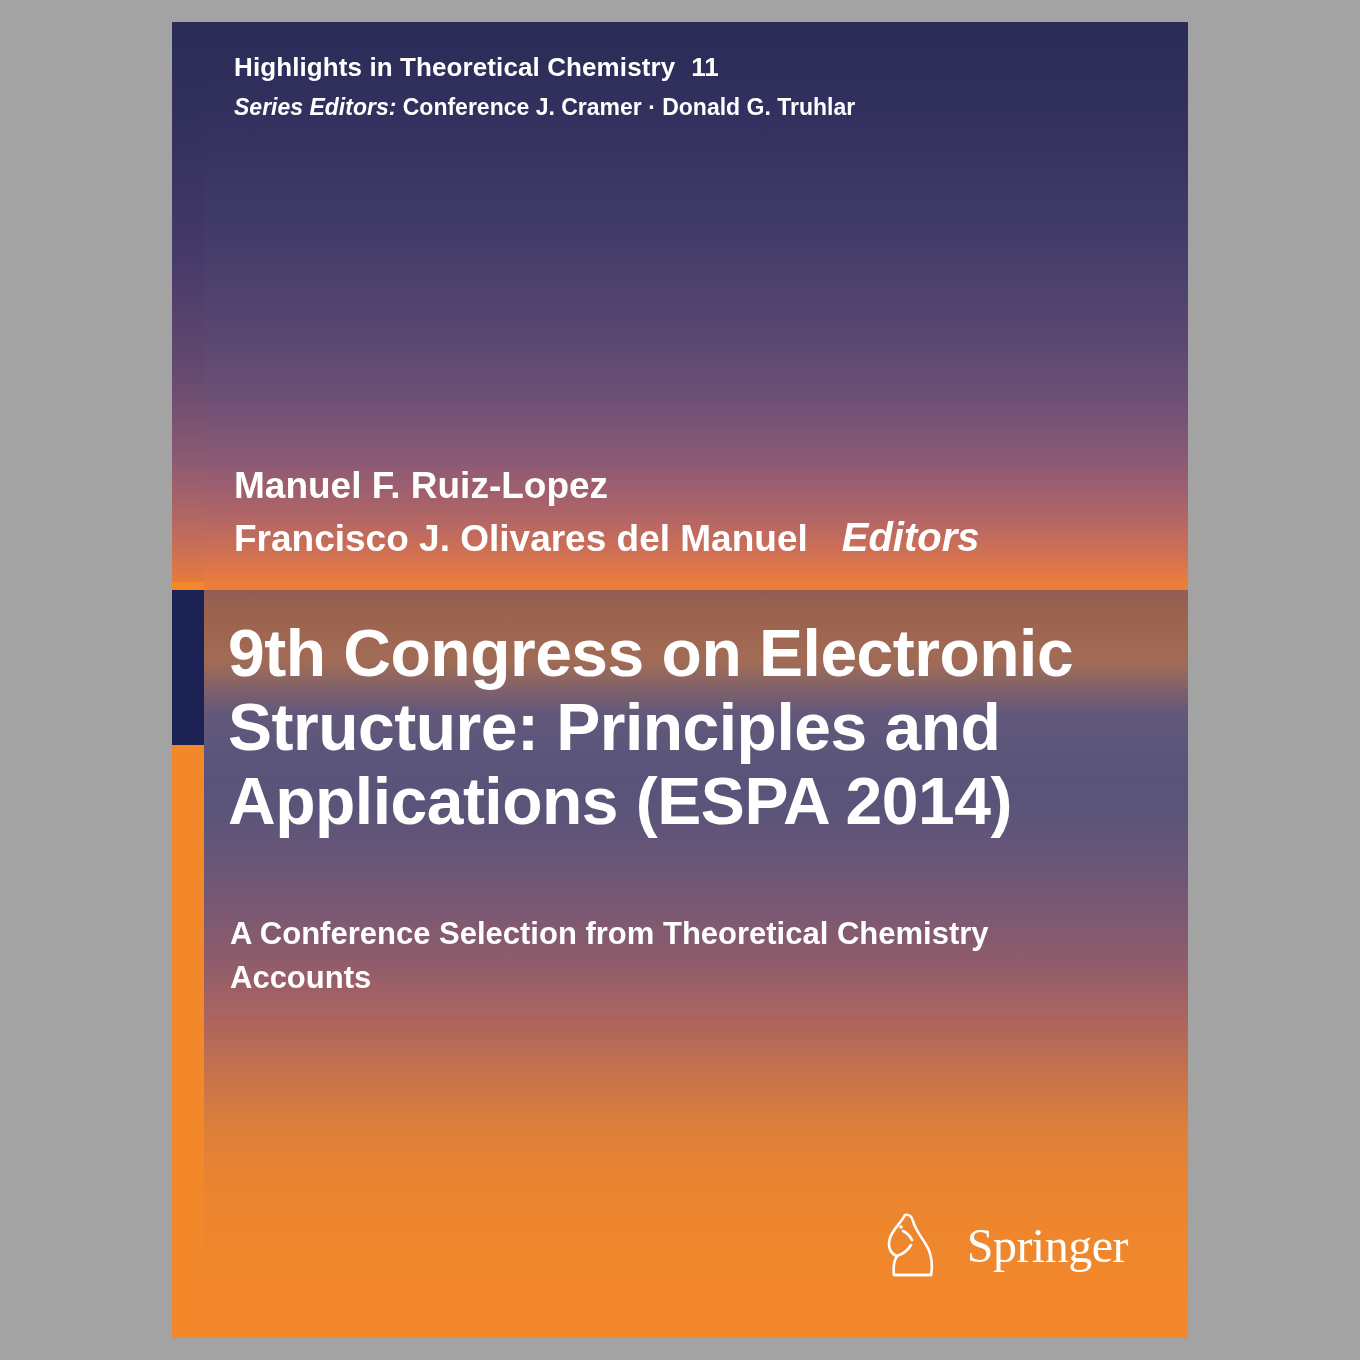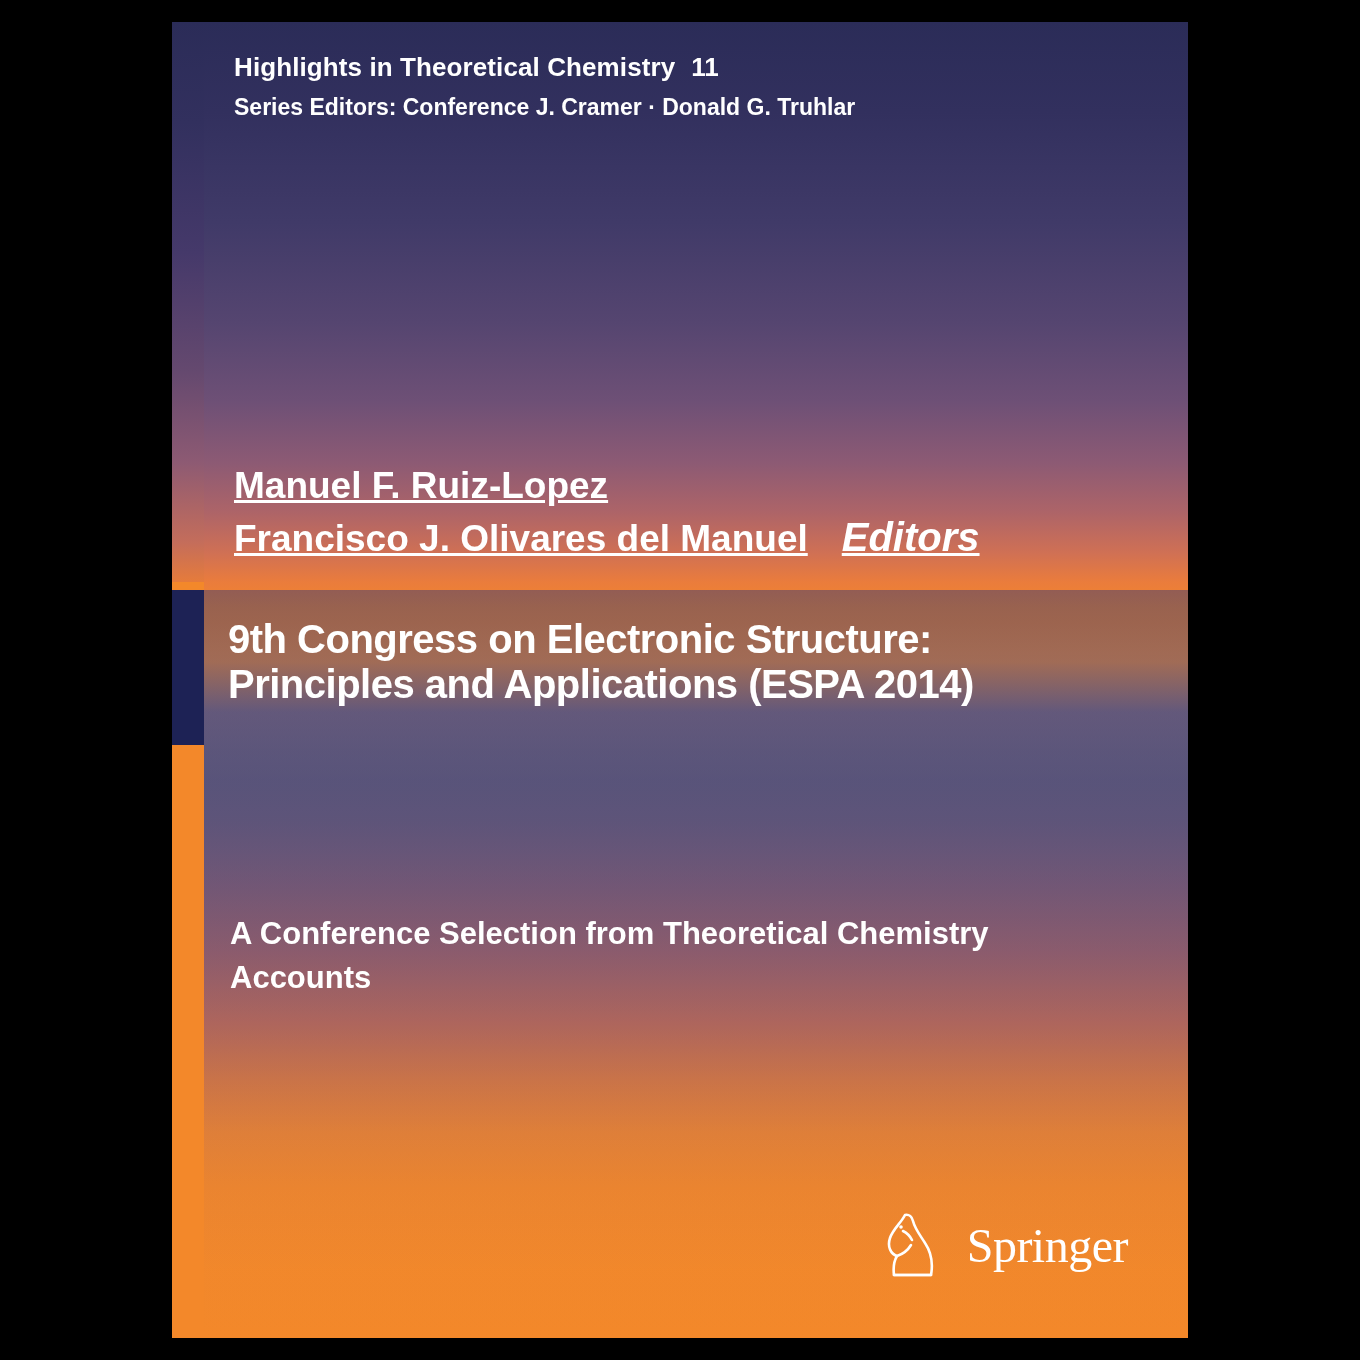--- a/index.html
+++ b/index.html
@@ -12,21 +12,21 @@
     height: 1360px;
     font-family: "Liberation Sans", sans-serif;
     overflow: hidden;
   }
 
   
   #page {
     position: relative;
     width: 1360px;
     height: 1360px;
-    background: #000000;
+    background: #a3a3a3;
   }
 
   
   #cover {
     position: absolute;
     left: 172px;
     top: 22px;
     width: 1016px;
     height: 1316px;
     overflow: hidden;
@@ -139,50 +139,50 @@
   .series-editors {
     position: absolute;
     left: 62px;
     top: 72px;
     color: #ffffff;
     font-size: 23px;
     font-weight: bold;
     white-space: nowrap;
   }
   .series-editors .lbl {
+    font-style: italic;
     font-weight: bold;
   }
 
   .editors-block {
     position: absolute;
     left: 62px;
     top: 440px;
     color: #ffffff;
-    text-decoration: underline;
   }
   .editor-name {
     font-size: 37px;
     font-weight: bold;
     line-height: 1.32;
     white-space: nowrap;
   }
   .editors-word {
     font-style: italic;
     font-weight: bold;
     font-size: 40px;
     margin-left: 34px;
   }
 
   .main-title {
     position: absolute;
     left: 56px;
     top: 595px;
     width: 880px;
     color: #ffffff;
-    font-size: 40px;
+    font-size: 66px;
     font-weight: bold;
     line-height: 1.12;
     letter-spacing: -0.5px;
   }
 
   .subtitle {
     position: absolute;
     left: 58px;
     top: 890px;
     width: 800px;

